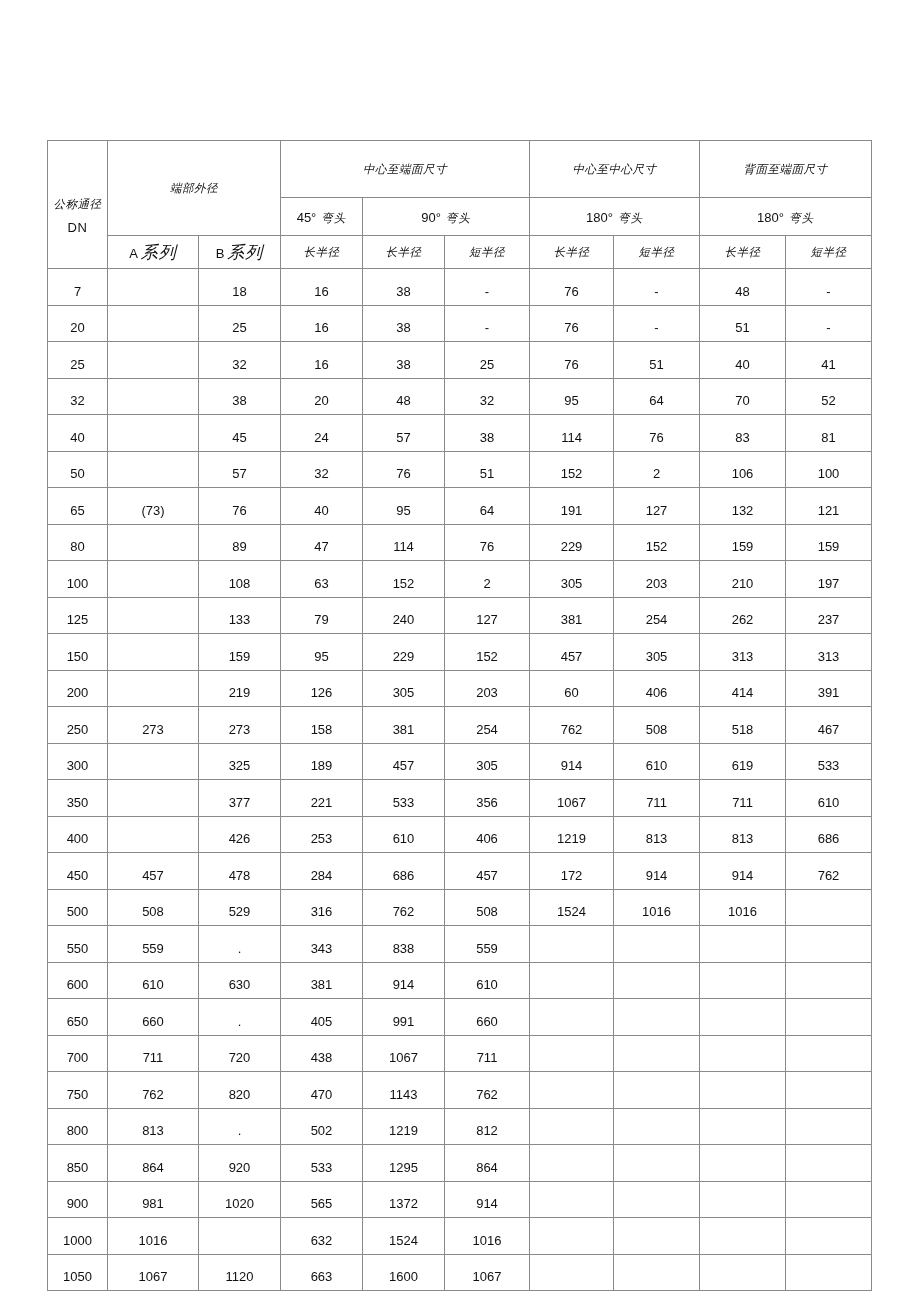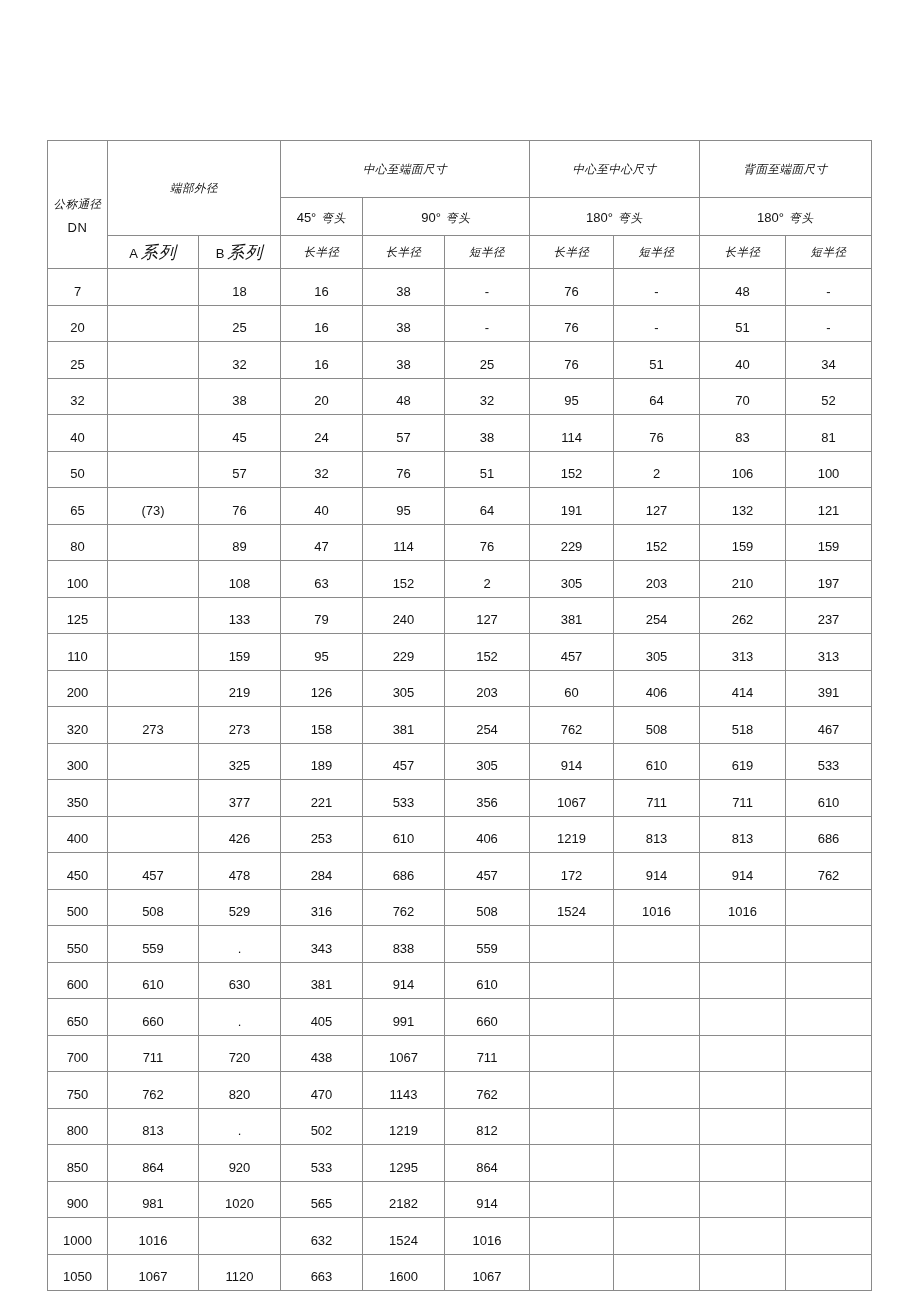--- a/index.html
+++ b/index.html
@@ -213,21 +213,21 @@
         <tr class="drow">
           <td>25</td>
           <td></td>
           <td>32</td>
           <td>16</td>
           <td>38</td>
           <td>25</td>
           <td>76</td>
           <td>51</td>
           <td>40</td>
-          <td>34</td>
+          <td>41</td>
         </tr>
         <tr class="drow">
           <td>32</td>
           <td></td>
           <td>38</td>
           <td>20</td>
           <td>48</td>
           <td>32</td>
           <td>95</td>
           <td>64</td>
@@ -300,21 +300,21 @@
           <td>133</td>
           <td>79</td>
           <td>240</td>
           <td>127</td>
           <td>381</td>
           <td>254</td>
           <td>262</td>
           <td>237</td>
         </tr>
         <tr class="drow">
-          <td>110</td>
+          <td>150</td>
           <td></td>
           <td>159</td>
           <td>95</td>
           <td>229</td>
           <td>152</td>
           <td>457</td>
           <td>305</td>
           <td>313</td>
           <td>313</td>
         </tr>
@@ -324,21 +324,21 @@
           <td>219</td>
           <td>126</td>
           <td>305</td>
           <td>203</td>
           <td>60</td>
           <td>406</td>
           <td>414</td>
           <td>391</td>
         </tr>
         <tr class="drow">
-          <td>320</td>
+          <td>250</td>
           <td>273</td>
           <td>273</td>
           <td>158</td>
           <td>381</td>
           <td>254</td>
           <td>762</td>
           <td>508</td>
           <td>518</td>
           <td>467</td>
         </tr>
@@ -484,21 +484,21 @@
           <td></td>
           <td></td>
           <td></td>
           <td></td>
         </tr>
         <tr class="drow">
           <td>900</td>
           <td>981</td>
           <td>1020</td>
           <td>565</td>
-          <td>2182</td>
+          <td>1372</td>
           <td>914</td>
           <td></td>
           <td></td>
           <td></td>
           <td></td>
         </tr>
         <tr class="drow">
           <td>1000</td>
           <td>1016</td>
           <td></td>

